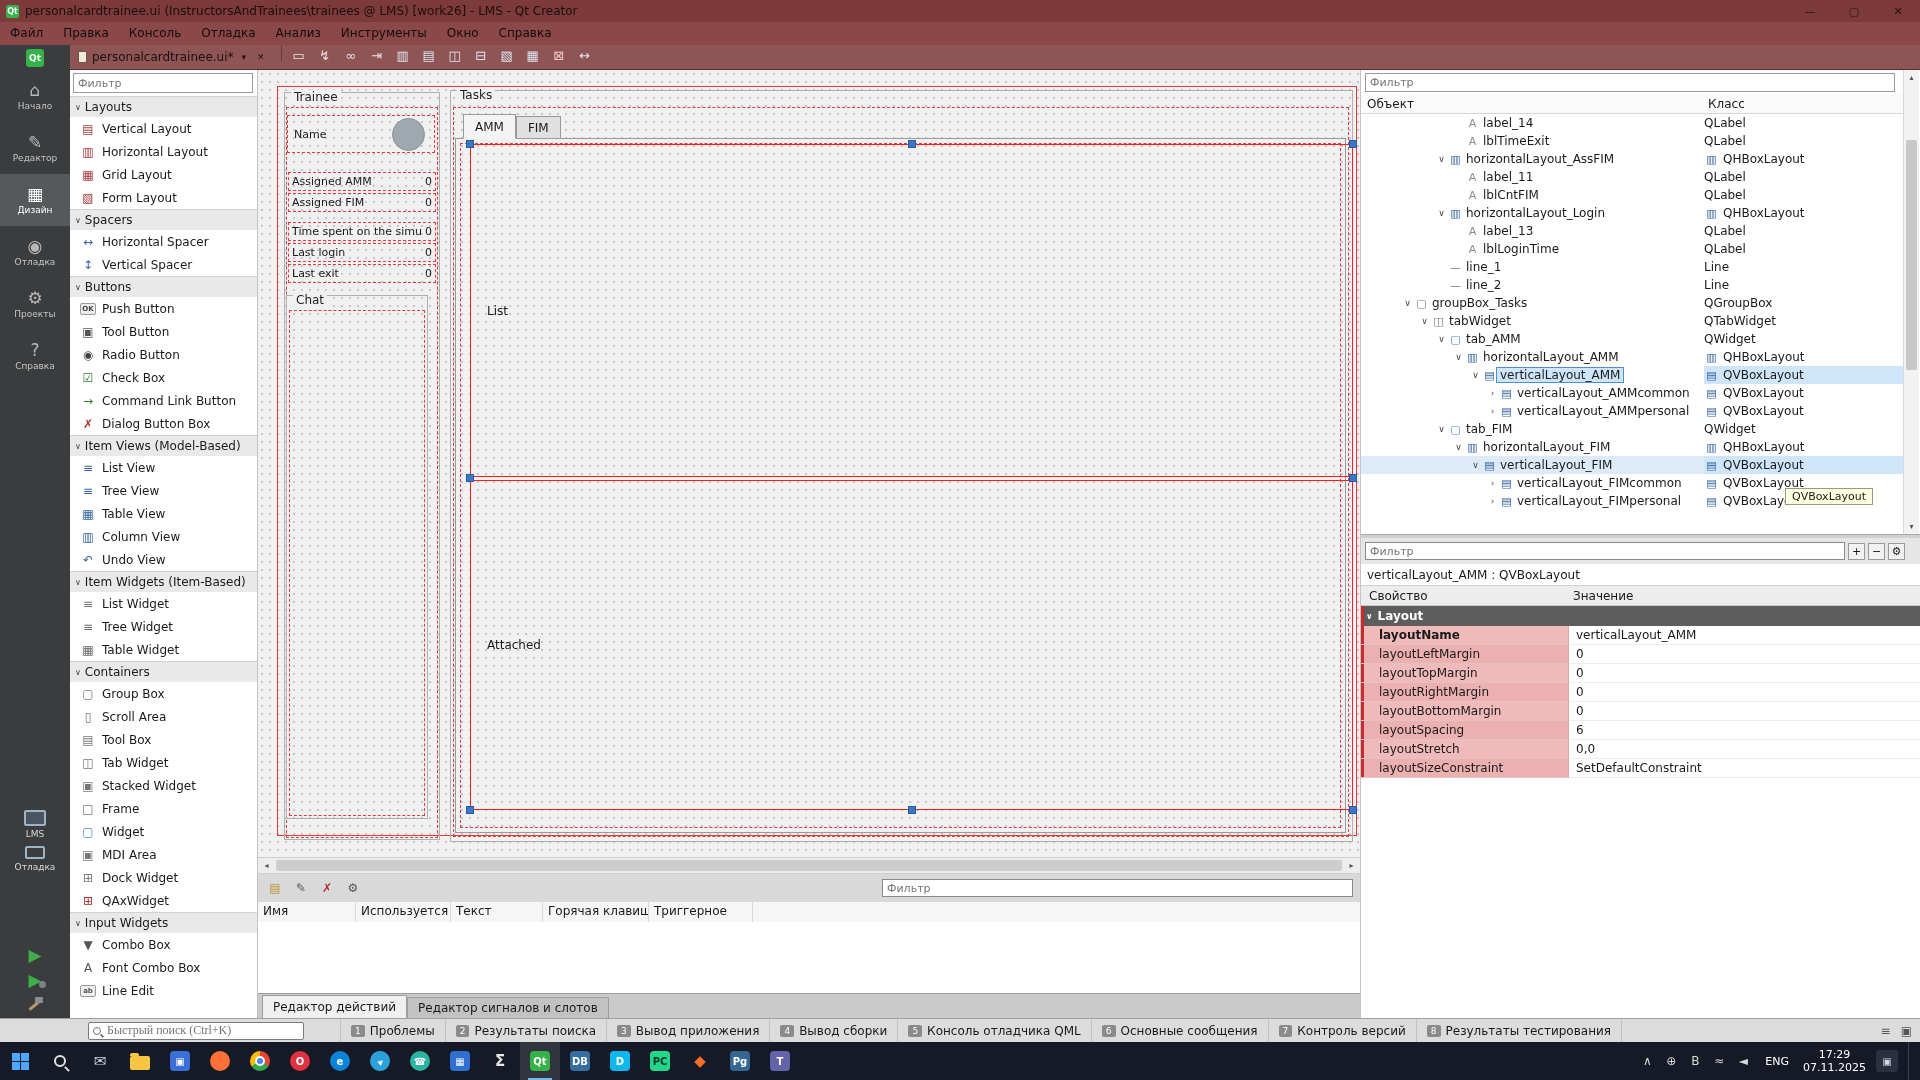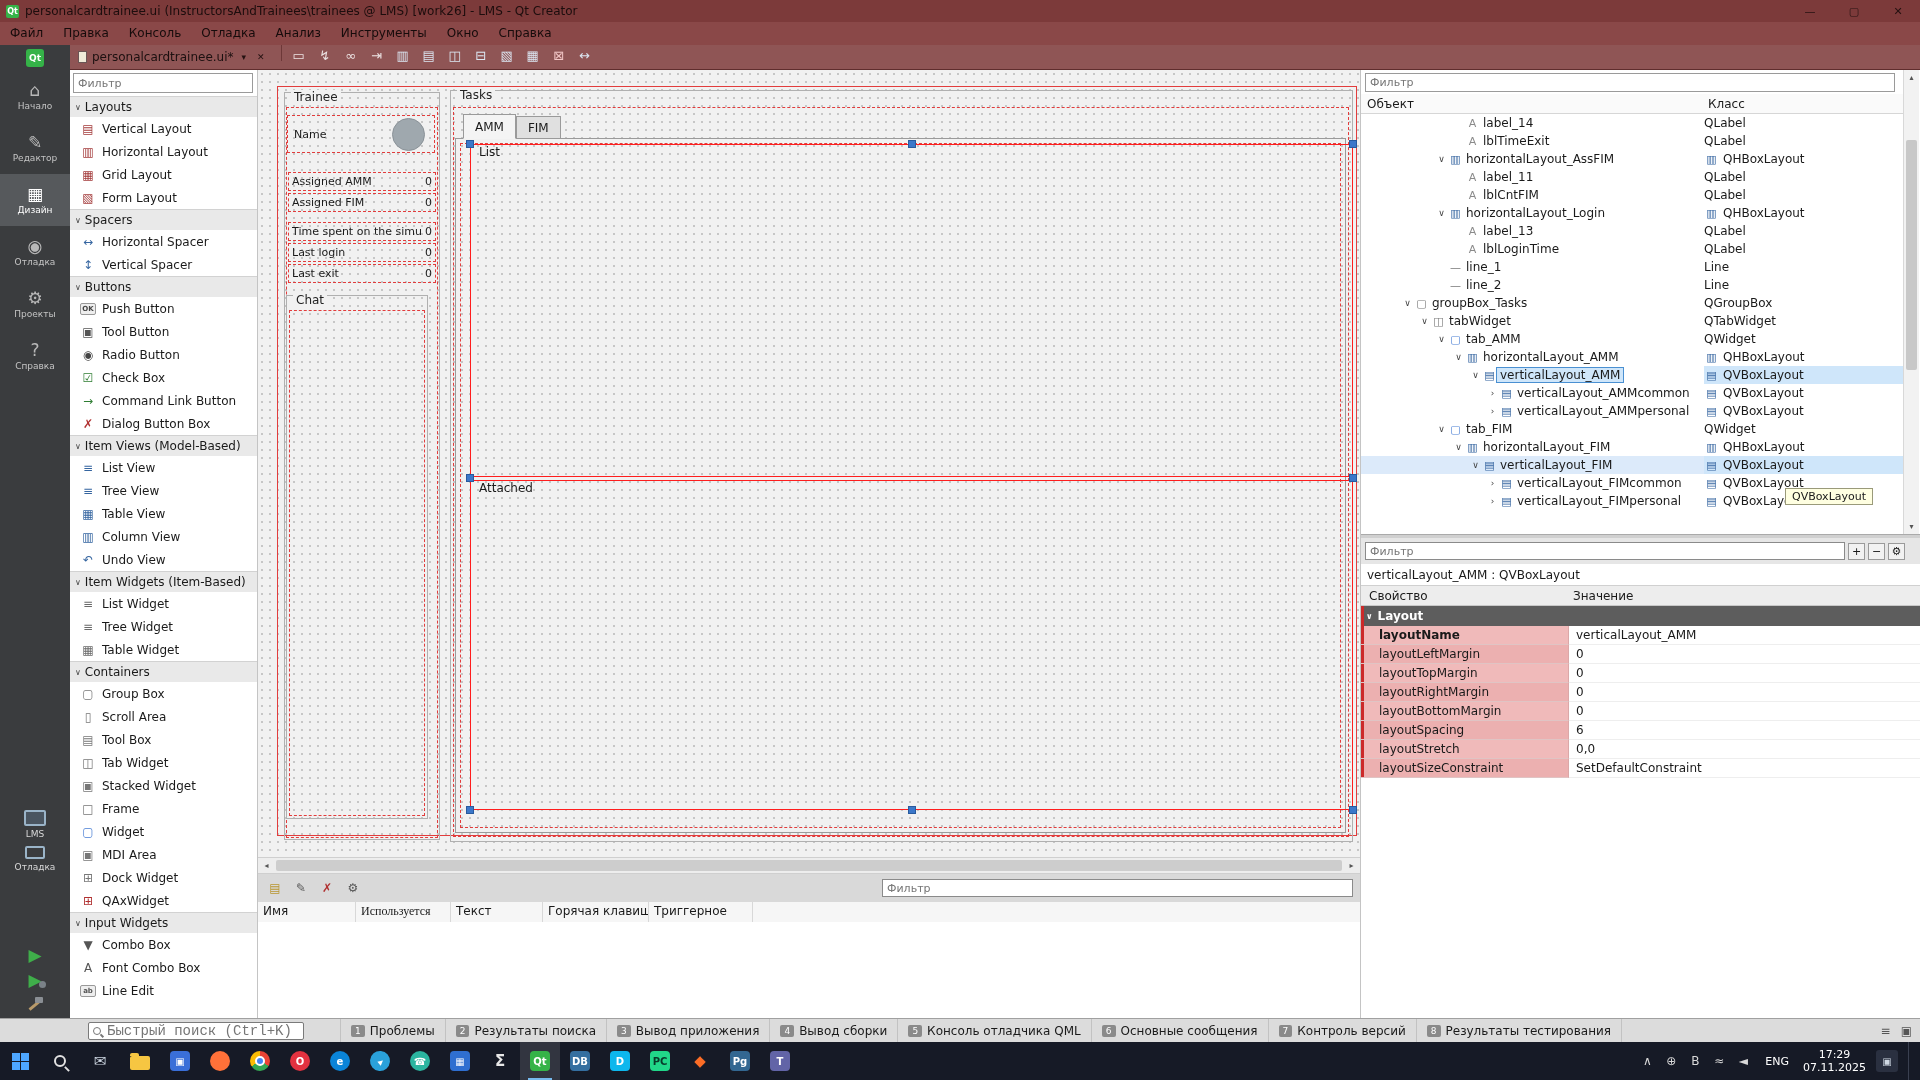--- a/index.html
+++ b/index.html
@@ -70,21 +70,21 @@
   .ffield.fgap{margin-top:10px}
   .flabel{flex:1;white-space:nowrap;overflow:hidden}
   .fvalue{margin-left:2px}
   .chat{left:1px;top:202px;right:11px;bottom:20px;position:absolute;border:1px solid #b0b0b0}
   .tasks{left:192px;top:20px;width:903px;height:752px}
   .tabbar{position:absolute;left:12px;top:23px;display:flex;align-items:flex-end}
   .ftab{height:23px;padding:0 11px;border:1px solid #9a9a9a;background:#e0e0e0;font-size:12px;display:flex;align-items:center}
   .ftab.active{height:25px;background:#f4f4f4;border-bottom-color:#f4f4f4;z-index:2}
   .tabpane{position:absolute;left:4px;right:6px;top:47px;bottom:8px;border:1px solid #9a9a9a}
   .selwrap{position:absolute;left:212px;top:74px;width:883px;height:666px;display:flex;flex-direction:column;gap:3px}
-  .subrect{border:1px solid #ff1d1d;flex:0 0 auto;display:flex;padding-left:8px;font-size:12px}
+  .subrect{border:1px solid #ff1d1d;flex:0 0 auto;display:flex;align-items:center;padding-left:16px;font-size:12px}
   .subrect.top{height:333px}
   .subrect.bot{height:330px}
   .handle{position:absolute;width:8px;height:8px;background:#3b77c9;border:1px solid #275a9e}
 
   
   .hscroll{position:absolute;left:0;top:787px;width:1102px;height:17px;background:#ededed;border-top:1px solid #cfcfcf;border-bottom:1px solid #cfcfcf}
   .harrow{position:absolute;top:0;width:17px;height:15px;display:flex;align-items:center;justify-content:center;font-size:8px;color:#555}
   .hthumb{position:absolute;left:18px;right:18px;top:2px;bottom:2px;background:#cdcdcd;border-radius:2px}
 
   
@@ -131,21 +131,21 @@
   .pname{width:208px;background:#f0baba;padding:2px 4px 0 18px;border-bottom:1px solid #e0c4c4;border-right:1px solid #dba8a8;box-shadow:inset 3px 0 0 #cc2a2a;white-space:nowrap;overflow:hidden}
   .prow.alt .pname{background:#ecb0b0}
   .pname.bold{font-weight:bold}
   .pval{flex:1;background:#fff;padding:2px 0 0 7px;border-bottom:1px solid #eee;white-space:nowrap}
 
   
   .statusbar{position:absolute;left:0;top:1018px;width:1920px;height:24px;background:#dcdcdc;border-top:1px solid #a0a0a0;display:flex;align-items:center}
   .locator{margin-left:88px;width:216px;height:18px;border:1px solid #7a7a7a;border-radius:2px;background:#fff;display:flex;align-items:center;padding:0 4px;gap:4px}
   .mag{width:8px;height:8px;border:1.5px solid #777;border-radius:50%;position:relative;flex:0 0 auto}
   .mag::after{content:'';position:absolute;width:1.5px;height:4px;background:#777;transform:rotate(-45deg);left:7px;top:6px}
-  .locator input{border:none;outline:none;flex:1;font-size:14px;background:transparent;font-family:Liberation Mono, monospace}
+  .locator input{border:none;outline:none;flex:1;font-size:12px;background:transparent;font-family:Liberation Serif, serif}
   .spanels{display:flex;align-items:center;height:100%;margin-left:36px}
   .spanel{display:flex;align-items:center;gap:5px;padding:0 10px;border-right:1px solid #c2c2c2;height:100%}
   .spanel:first-child{border-left:1px solid #c2c2c2}
   .sbadge{background:#8a8a8a;color:#fff;font-size:9px;padding:0 4px;border-radius:2px;line-height:12px}
   .sright{margin-left:auto;display:flex;gap:10px;padding-right:8px;color:#555;font-size:12px}
 
   
   .taskbar{position:absolute;left:0;top:1042px;width:1920px;height:38px;background:#161a26;display:flex;align-items:center;color:#e8e8e8}
   .tkbtn{width:40px;height:38px;display:flex;align-items:center;justify-content:center;position:relative}
   .tkbtn.active{background:rgba(255,255,255,.12)}
@@ -505,27 +505,31 @@
 
     <div class="act-toolbar" id="aticons">
         <div class="atbtn" style="color: rgb(184, 149, 47);">▤</div>
         <div class="atbtn" style="color: rgb(85, 85, 85);">✎</div>
         <div class="atbtn" style="color: rgb(176, 48, 48);">✗</div>
         <div class="atbtn" style="color: rgb(85, 85, 85);">⚙</div>
       </div>
     <input class="act-filter" placeholder="Фильтр" style="">
     <div class="act-header" id="acols">
         <div class="acol" style="width: 98px;">Имя</div>
-        <div class="acol" style="width: 95px; font-family: Liberation Serif, serif;">Используется</div>
+        <div class="acol" style="width: 95px;">Используется</div>
         <div class="acol" style="width: 92px;">Текст</div>
         <div class="acol" style="width: 106px;">Горячая клавиш</div>
         <div class="acol" style="width: 104px;">Триггерное</div>
       </div>
     <div class="act-body"></div>
 
+    <div class="btabs">
+      <div class="btab active">Редактор действий</div>
+      <div class="btab">Редактор сигналов и слотов</div>
+    </div>
   </div>
 
   <div class="rightpanel">
     <input class="objfilter" placeholder="Фильтр" style="">
     <div class="objheader">
       <span class="h1">Объект</span>
       <span class="h2">Класс</span>
     </div>
     <div class="tree" id="tree">
         <div class="trow" style="padding-left: 91px;">

